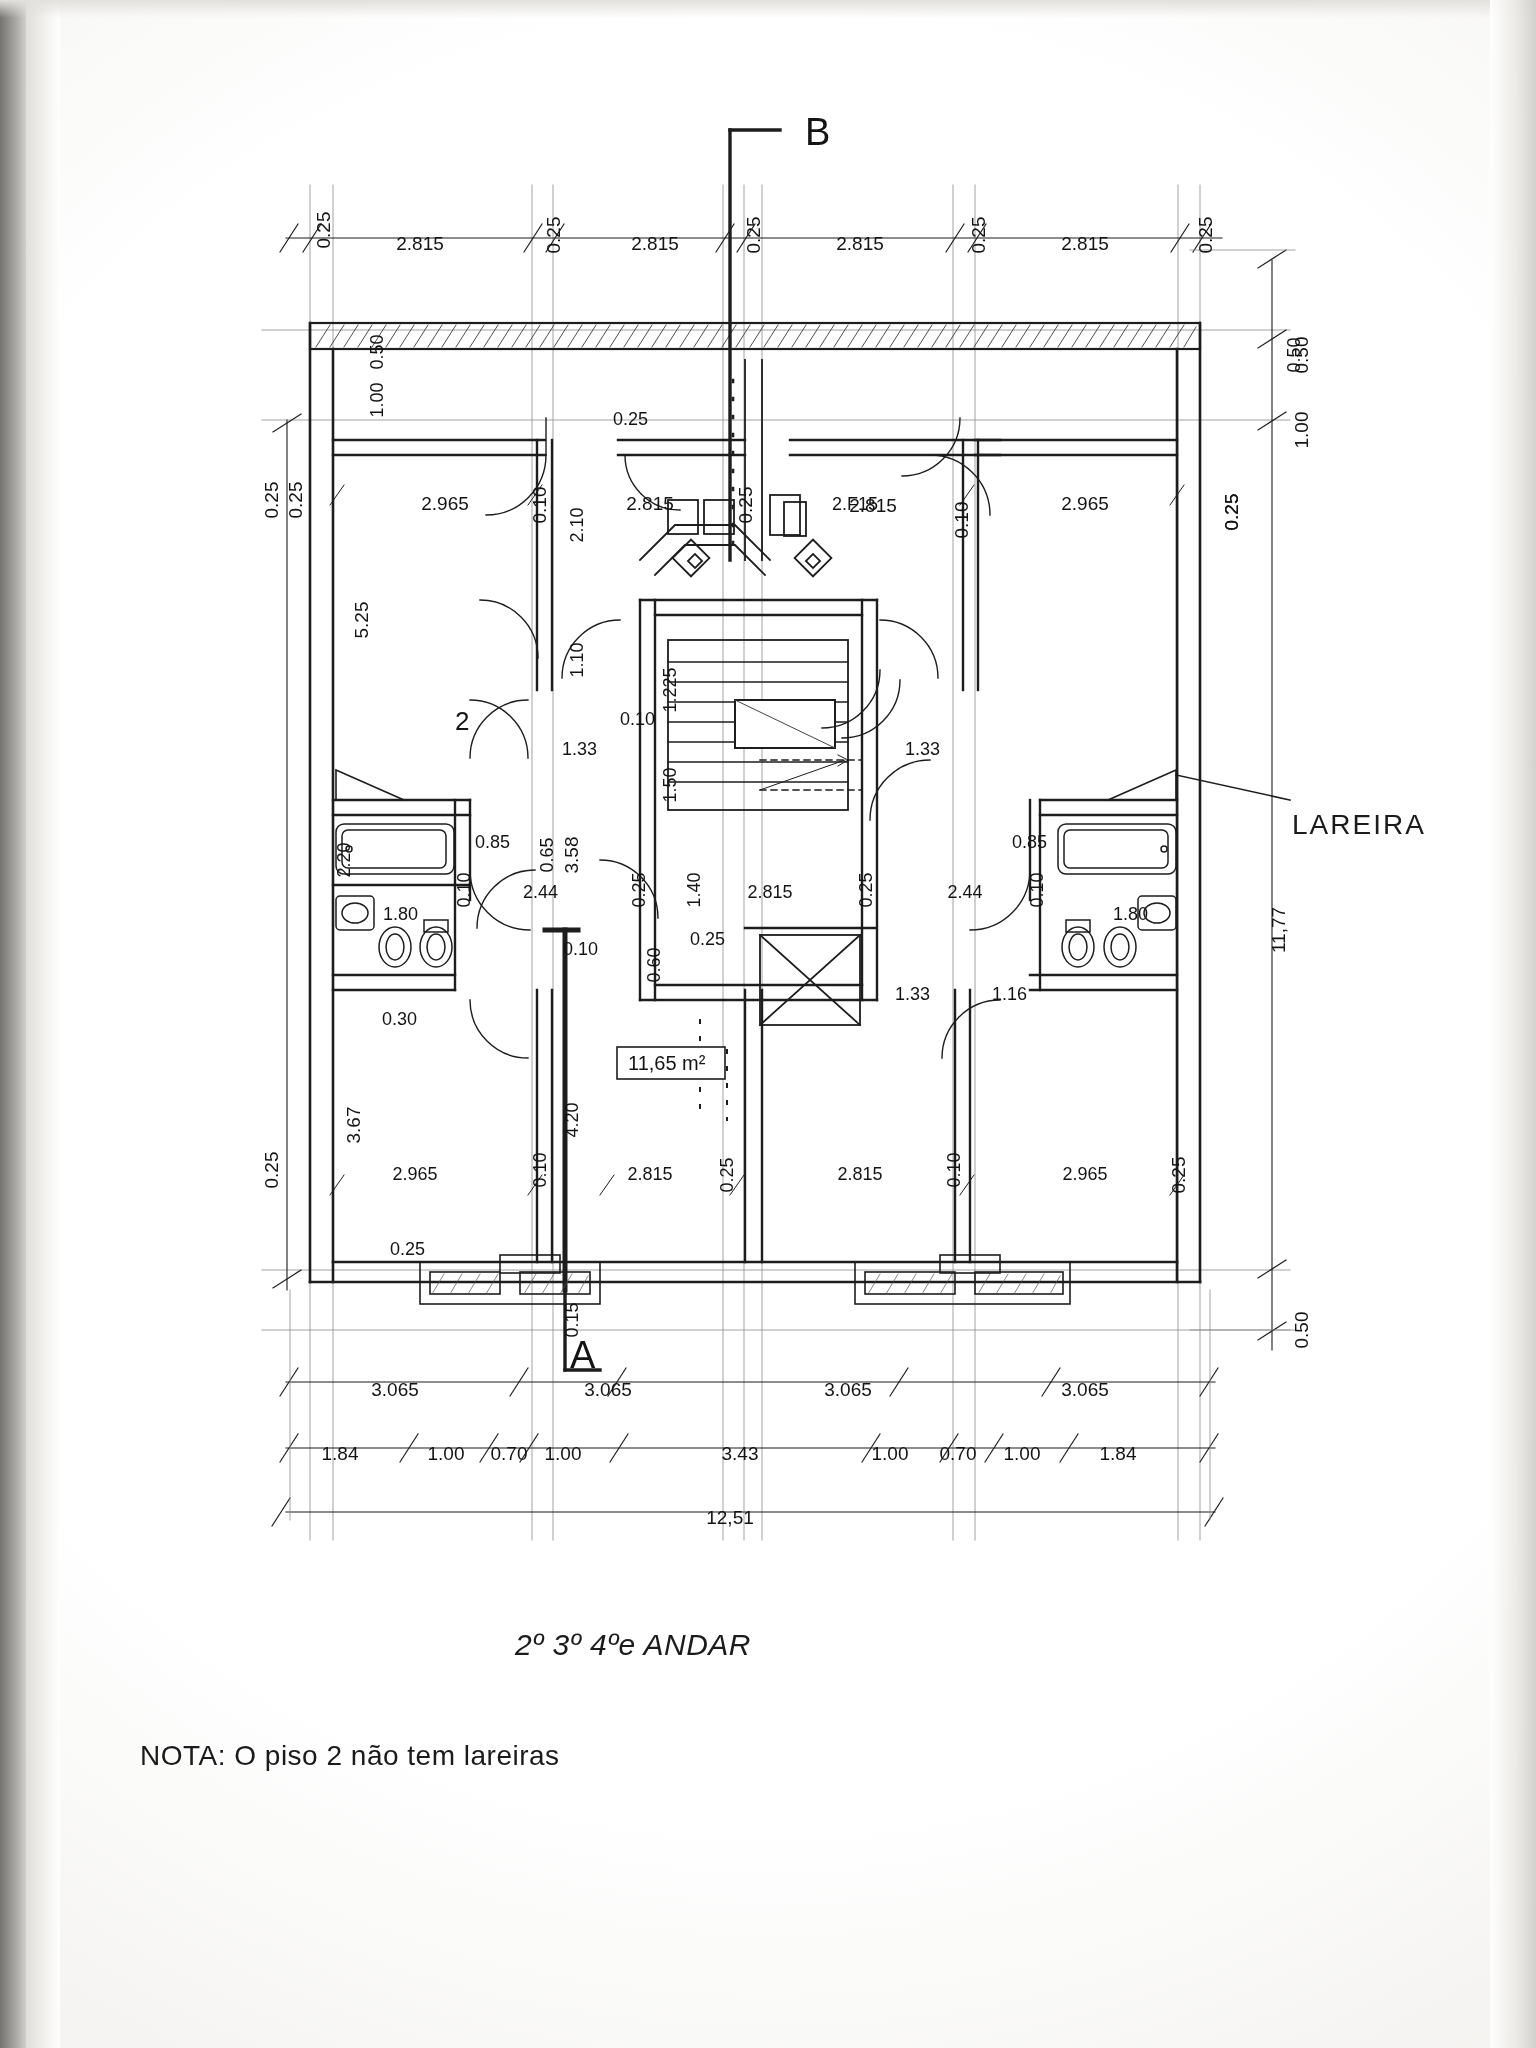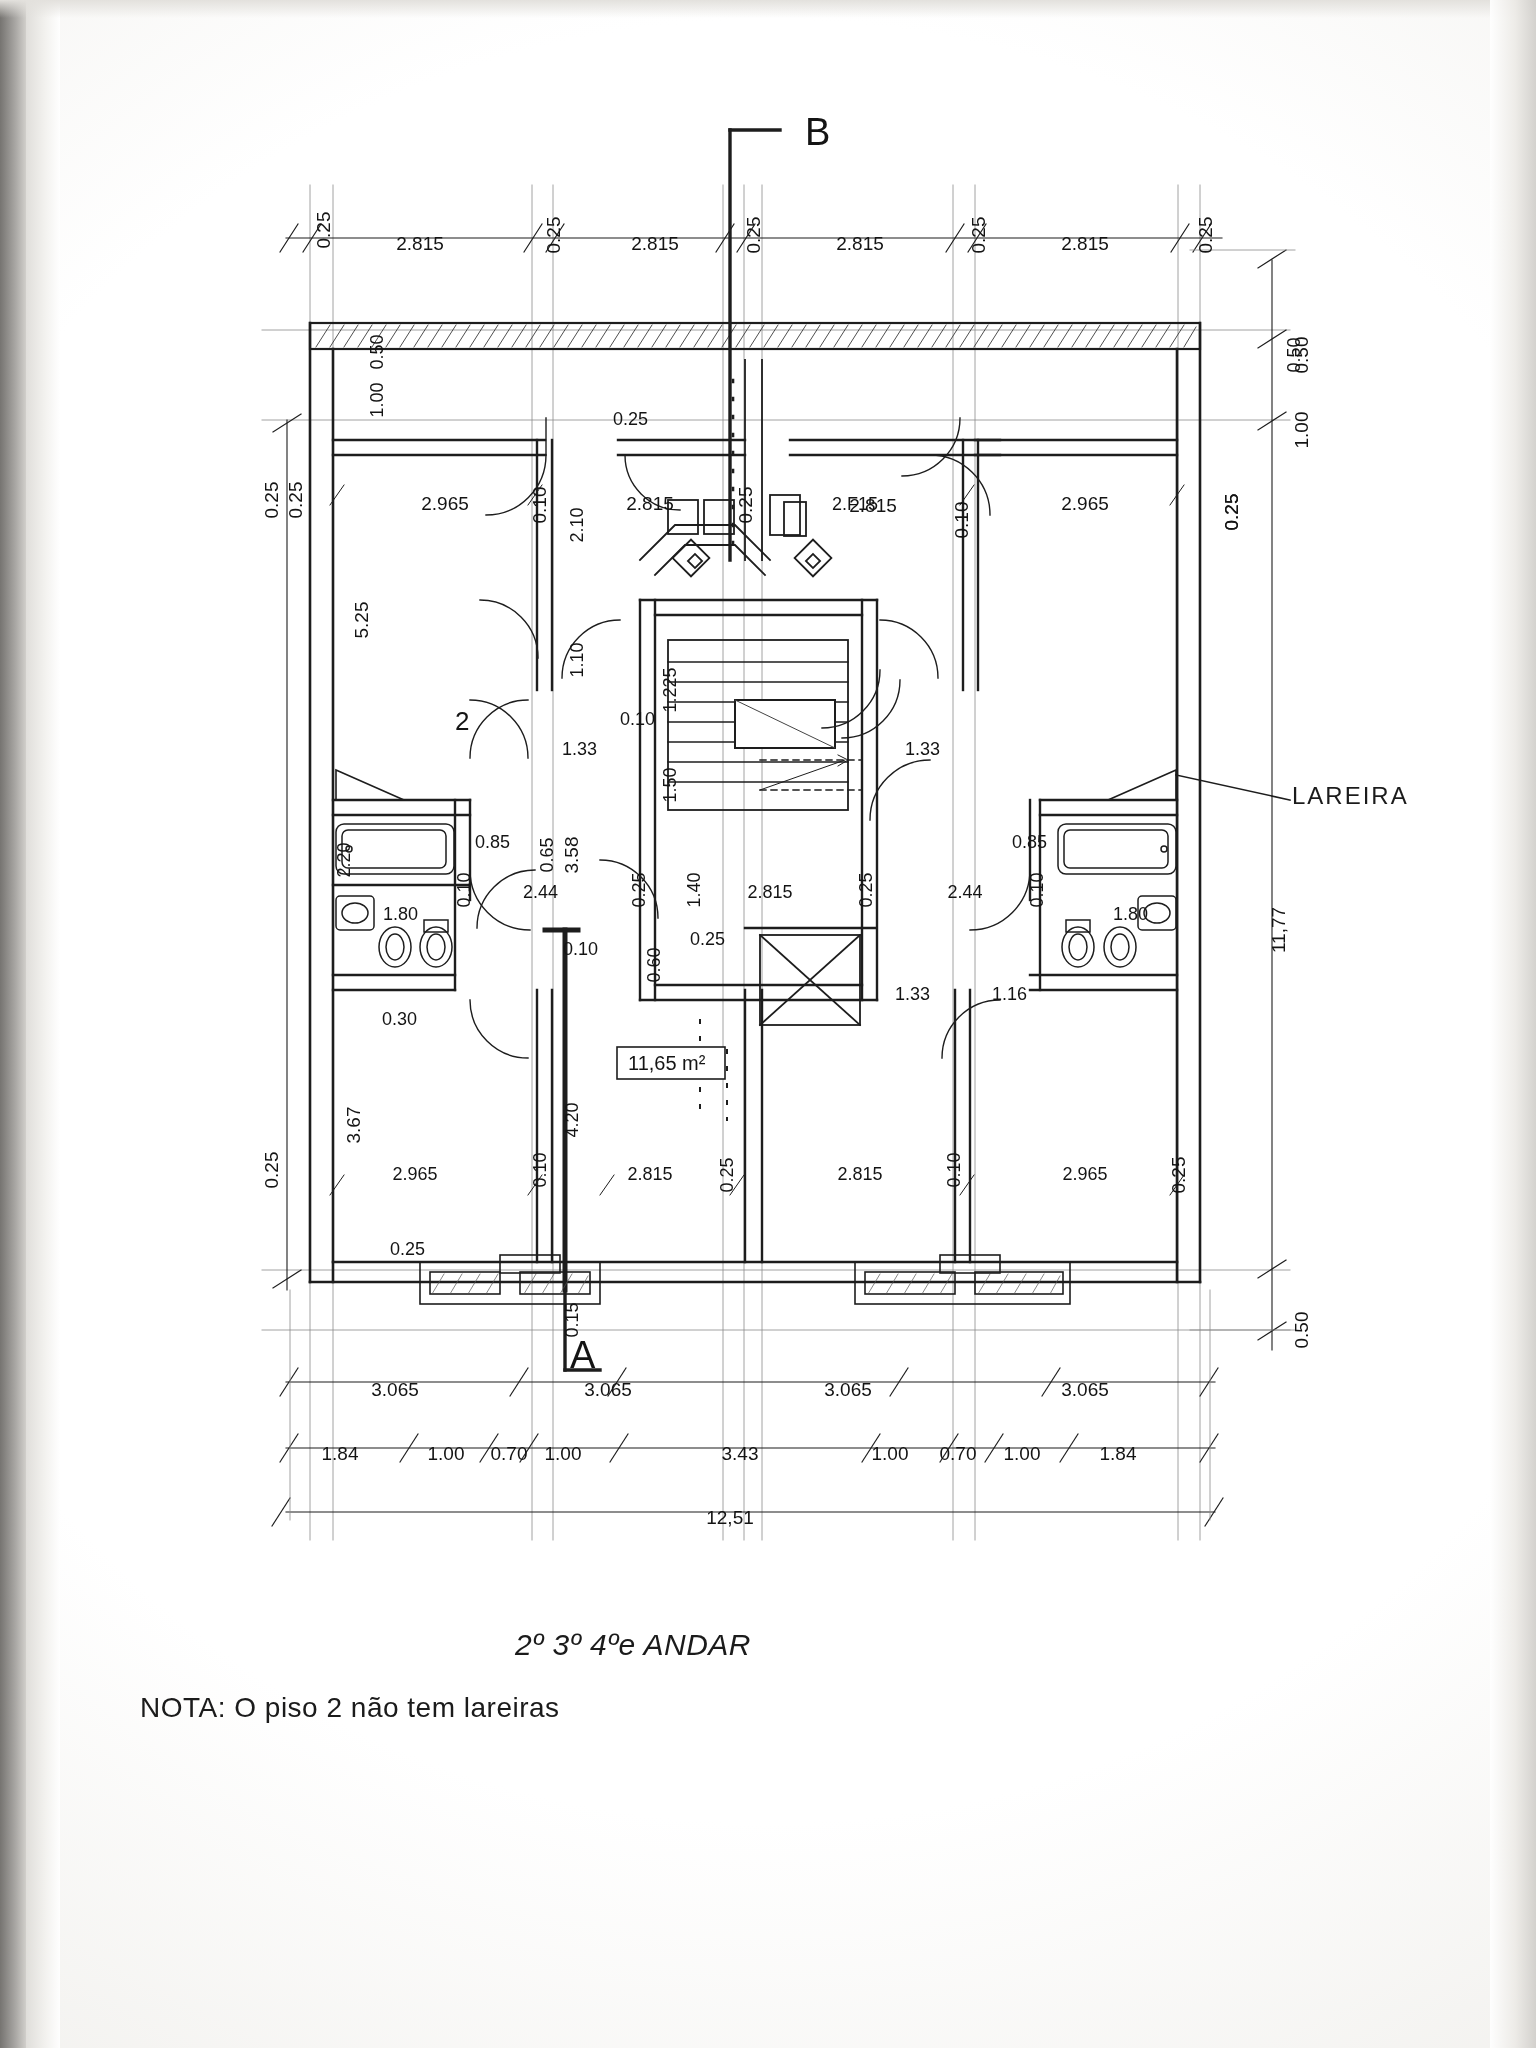--- a/index.html
+++ b/index.html
@@ -33,22 +33,22 @@
     background:linear-gradient(to right,#6e6c69,#a5a3a0 60%,#cfcdc9);
     opacity:.9;
   }
   #topstreak{
     position:absolute; left:0; top:0; width:100%; height:18px;
     background:linear-gradient(to bottom,#e3e1dd,rgba(255,255,255,0));
   }
   svg#plan { position:absolute; left:0; top:0; }
   .cap { position:absolute; color:#1b1b1b; letter-spacing:.5px; }
   #title { font-size:30px; left:515px; top:1628px;font-style:italic; }
-  #nota  { font-size:28px; left:140px; top:1692px; }
-  #lareira-lbl { font-size:24px; left:1292px; top:782px; letter-spacing:2px;}
+  #nota  { font-size:28px; left:140px; top:1740px; }
+  #lareira-lbl { font-size:28px; left:1292px; top:809px; letter-spacing:2px;}
   text { font-family:"Liberation Sans", sans-serif; fill:#141414; }
 </style>
 </head>
 <body>
 
 <div id="page">
   <div id="darkedge"></div>
   <div id="topstreak"></div>
 </div>
 

